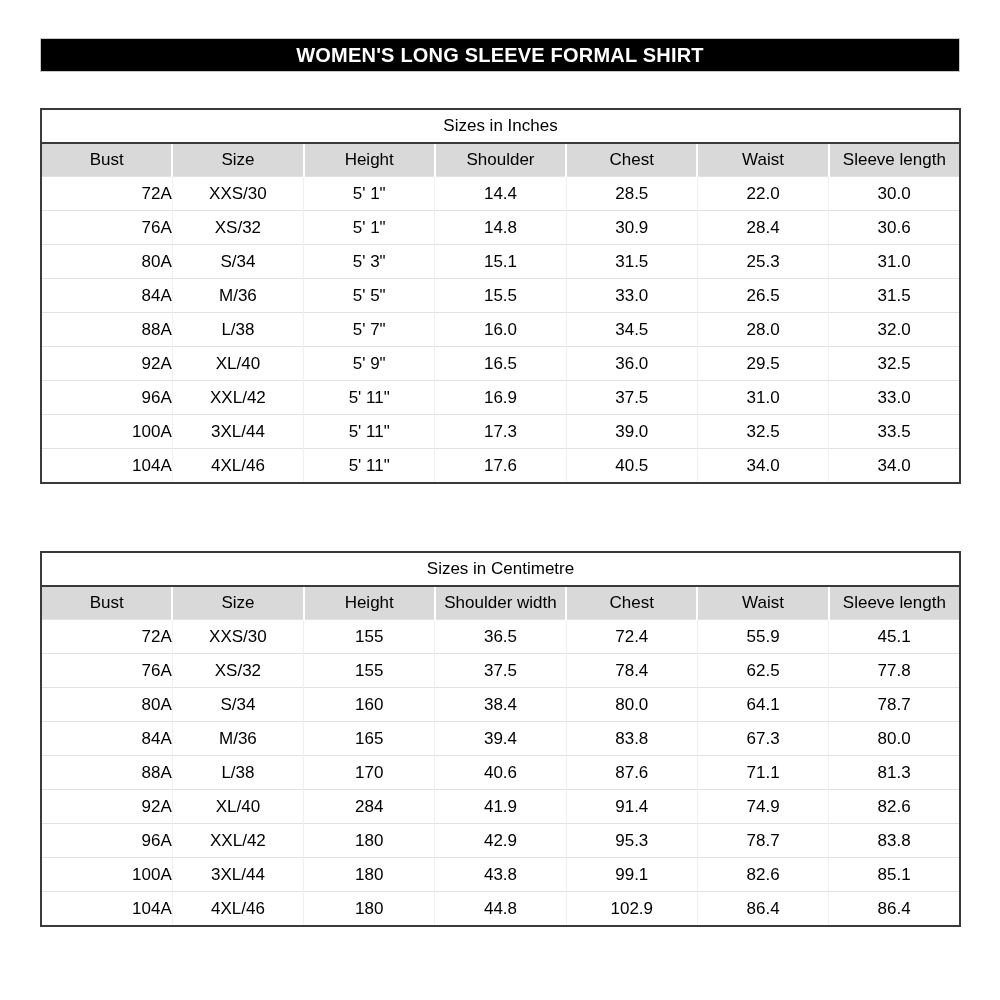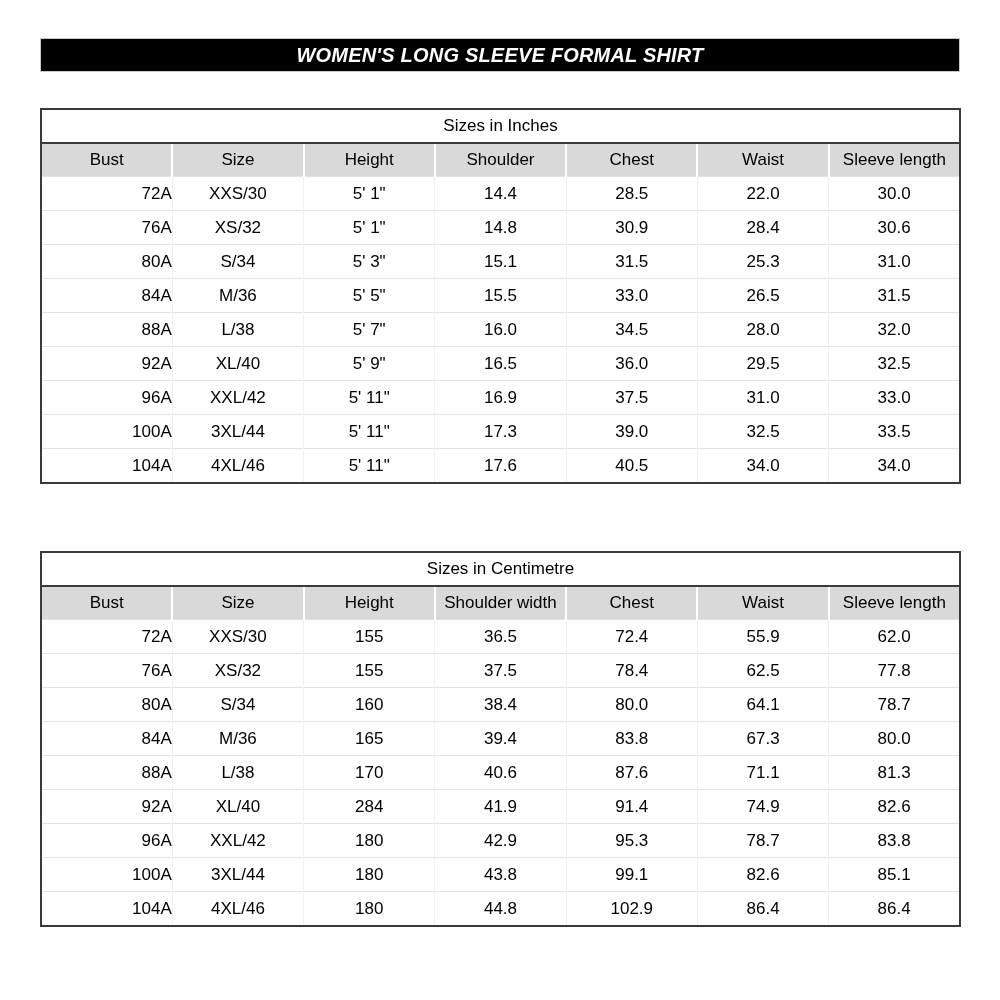--- a/index.html
+++ b/index.html
@@ -20,21 +20,20 @@
     left: 40px;
     top: 38px;
     width: 920px;
     height: 34px;
     background: #000000;
     border: 1px solid #c9c9c9;
     box-sizing: border-box;
     display: flex;
     align-items: center;
     justify-content: center;
-    font-style: italic;
   }
   .banner span {
     color: #ffffff;
     font-weight: 700;
     font-size: 20px;
     letter-spacing: 0.2px;
     font-stretch: condensed;
     white-space: nowrap;
   }
   .table-wrap {
@@ -212,21 +211,21 @@
           </tr>
       </thead>
       <tbody>
           <tr>
             <td>72A</td>
             <td>XXS/30</td>
             <td>155</td>
             <td>36.5</td>
             <td>72.4</td>
             <td>55.9</td>
-            <td>62.0</td>
+            <td>45.1</td>
           </tr>
           <tr>
             <td>76A</td>
             <td>XS/32</td>
             <td>155</td>
             <td>37.5</td>
             <td>78.4</td>
             <td>62.5</td>
             <td>77.8</td>
           </tr>

